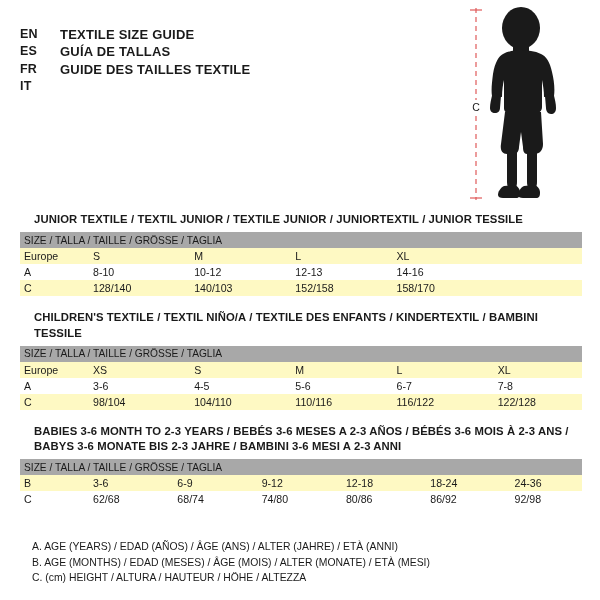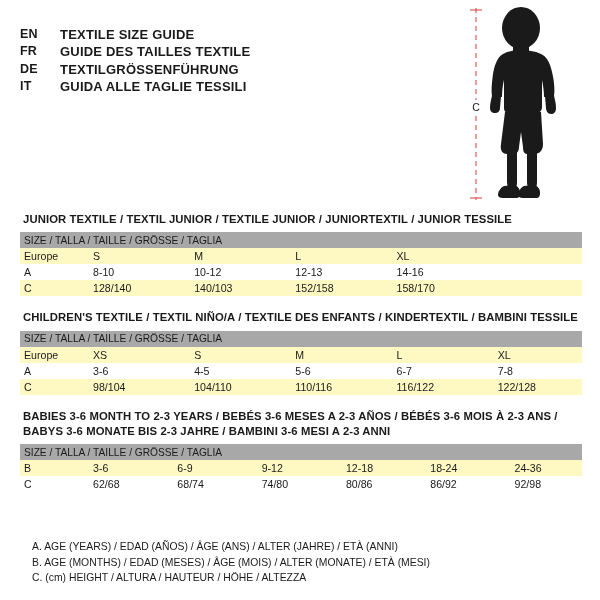--- a/index.html
+++ b/index.html
@@ -28,21 +28,21 @@
   .figure-area {
     position:absolute; left:455px; top:4px; width:140px; height:200px;
   }
   .figure-area svg { display:block; }
 
   
   .tables { position:absolute; left:20px; top:212px; width:562px; }
 
   .section-title {
     font-size:11.3px; font-weight:bold; letter-spacing:.1px;
-    margin:0 0 5px 3px; line-height:1.35;
+    margin:0 0 5px 14px; line-height:1.35;
   }
   .section-title.two-line { line-height:1.35; }
 
   table {
     width:100%;
     border-collapse:collapse;
     font-size:10.6px;
     margin-bottom:14px;
   }
   table td {
@@ -70,30 +70,29 @@
 </style>
 </head>
 <body>
 
 <div class="header">
   <div class="header-row">
     <div class="lang-code">EN</div>
     <div class="lang-title">TEXTILE SIZE GUIDE</div>
   </div>
   <div class="header-row">
+    <div class="lang-code">ES</div>
+    <div class="lang-title">GUÍA DE TALLAS</div>
+  </div>
+  <div class="header-row">
     <div class="lang-code">FR</div>
     <div class="lang-title">GUIDE DES TAILLES TEXTILE</div>
   </div>
   <div class="header-row">
-    <div class="lang-code">DE</div>
-    <div class="lang-title">TEXTILGRÖSSENFÜHRUNG</div>
-  </div>
-  <div class="header-row">
     <div class="lang-code">IT</div>
-    <div class="lang-title">GUIDA ALLE TAGLIE TESSILI</div>
   </div>
 </div>
 
 <div class="figure-area">
   <svg width="140" height="200" viewBox="0 0 140 200">
 
     <line x1="21" y1="4" x2="21" y2="196" stroke="#e05a5a" stroke-width="1.2" stroke-dasharray="5,4"></line>
 
     <line x1="15" y1="6" x2="27" y2="6" stroke="#e05a5a" stroke-width="1.2"></line>
 

